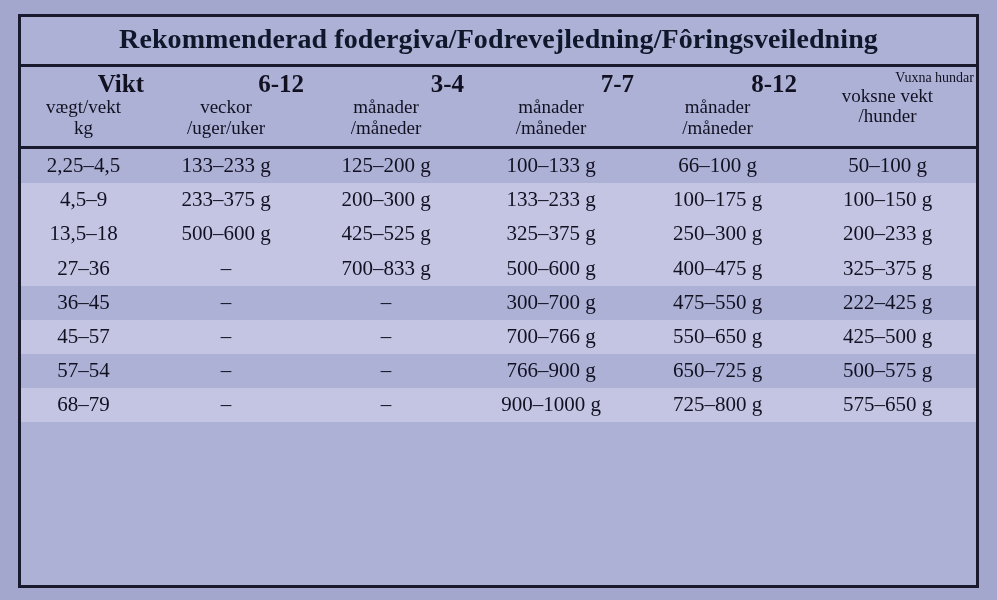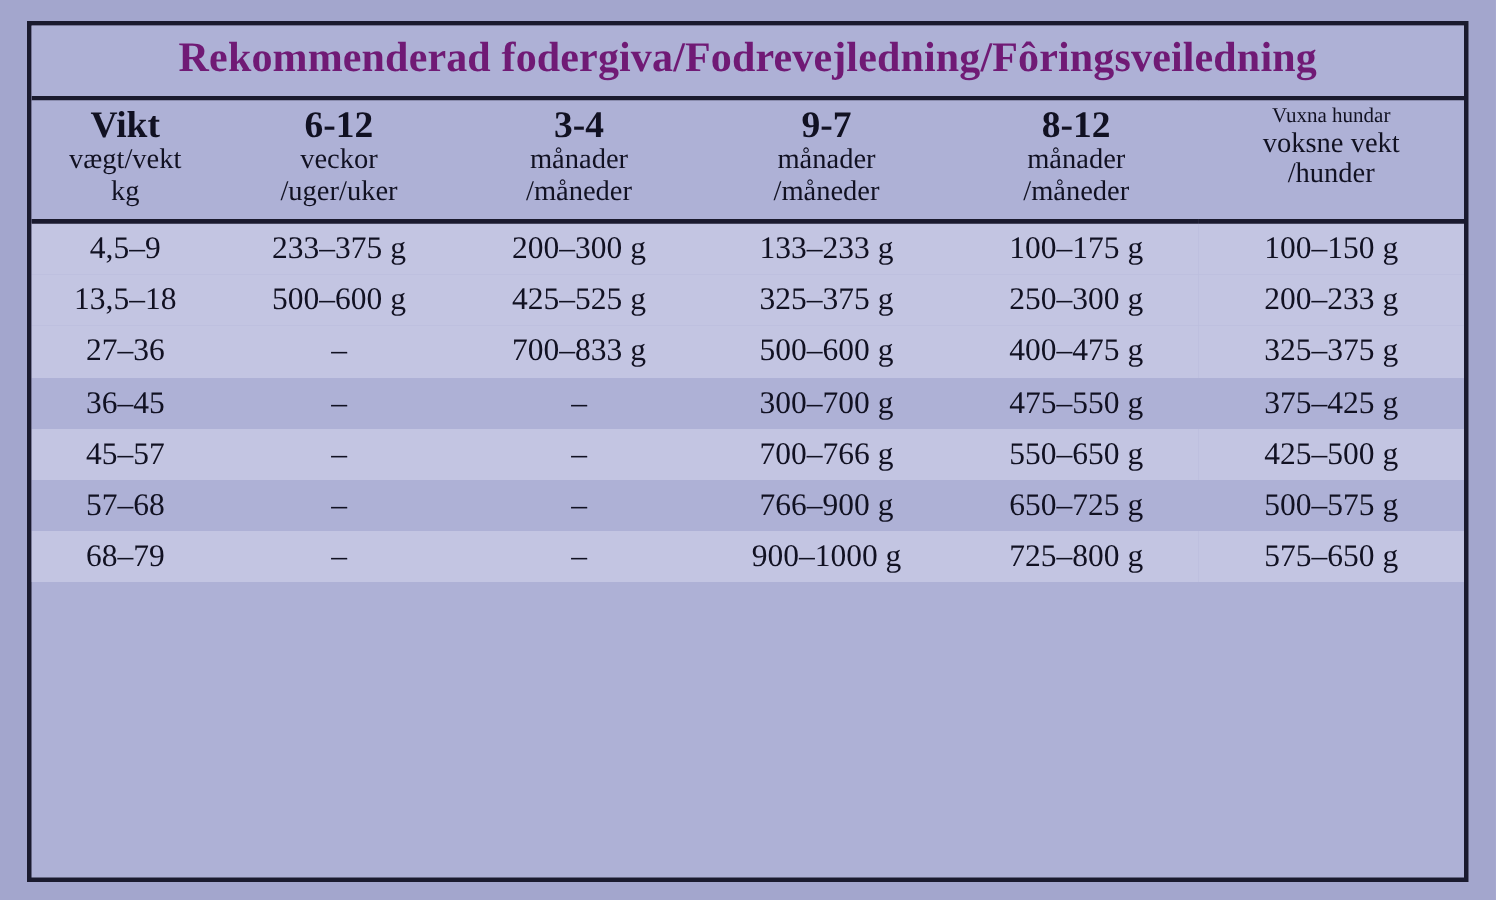--- a/index.html
+++ b/index.html
@@ -31,21 +31,21 @@
   }
   .title-bar {
     border-bottom: 3px solid #1a1a2e;
     text-align: center;
     padding: 6px 4px 9px 4px;
     background: #aeb1d6;
   }
   .title-bar .title {
     font-size: 28px;
     font-weight: bold;
-    color: #701a75;
+    color: #0f172a;
     letter-spacing: 0.1px;
     white-space: nowrap;
   }
   table {
     border-collapse: collapse;
     width: 100%;
     table-layout: fixed;
   }
   col.c0 { width: 125px; }
   col.c1 { width: 160px; }
@@ -61,20 +61,21 @@
     color: #111122;
     font-weight: normal;
     border-bottom: 3px solid #1a1a2e;
     background: #aeb1d6;
   }
   .hdr-main {
     font-size: 25px;
     font-weight: bold;
     line-height: 1.05;
     display: block;
+    text-align: right;
   }
   .hdr-sub {
     font-size: 19px;
     line-height: 1.08;
     display: block;
     white-space: pre-line;
   }
   .hdr-wide .hdr-main {
     font-size: 14px;
     font-weight: normal;
@@ -128,37 +129,45 @@
             <span class="hdr-main">6-12</span>
             <span class="hdr-sub">veckor
 /uger/uker</span>
           </th>
           <th>
             <span class="hdr-main">3-4</span>
             <span class="hdr-sub">månader
 /måneder</span>
           </th>
           <th>
-            <span class="hdr-main">9-7</span>
+            <span class="hdr-main">7-7</span>
             <span class="hdr-sub">månader
 /måneder</span>
           </th>
           <th>
             <span class="hdr-main">8-12</span>
             <span class="hdr-sub">månader
 /måneder</span>
           </th>
           <th class="hdr-wide">
             <span class="hdr-main">Vuxna hundar</span>
             <span class="hdr-sub">voksne vekt
 /hunder</span>
           </th>
         </tr>
       </thead>
       <tbody>
+        <tr class="base">
+          <td class="weight">2,25–4,5</td>
+          <td>133–233 g</td>
+          <td>125–200 g</td>
+          <td>100–133 g</td>
+          <td>66–100 g</td>
+          <td>50–100 g</td>
+        </tr>
         <tr class="alt">
           <td class="weight">4,5–9</td>
           <td>233–375 g</td>
           <td>200–300 g</td>
           <td>133–233 g</td>
           <td>100–175 g</td>
           <td>100–150 g</td>
         </tr>
         <tr class="alt">
           <td class="weight">13,5–18</td>
@@ -175,32 +184,32 @@
           <td>500–600 g</td>
           <td>400–475 g</td>
           <td>325–375 g</td>
         </tr>
         <tr class="base">
           <td class="weight">36–45</td>
           <td class="dash">–</td>
           <td class="dash">–</td>
           <td>300–700 g</td>
           <td>475–550 g</td>
-          <td>375–425 g</td>
+          <td>222–425 g</td>
         </tr>
         <tr class="alt">
           <td class="weight">45–57</td>
           <td class="dash">–</td>
           <td class="dash">–</td>
           <td>700–766 g</td>
           <td>550–650 g</td>
           <td>425–500 g</td>
         </tr>
         <tr class="base">
-          <td class="weight">57–68</td>
+          <td class="weight">57–54</td>
           <td class="dash">–</td>
           <td class="dash">–</td>
           <td>766–900 g</td>
           <td>650–725 g</td>
           <td>500–575 g</td>
         </tr>
         <tr class="alt">
           <td class="weight">68–79</td>
           <td class="dash">–</td>
           <td class="dash">–</td>

